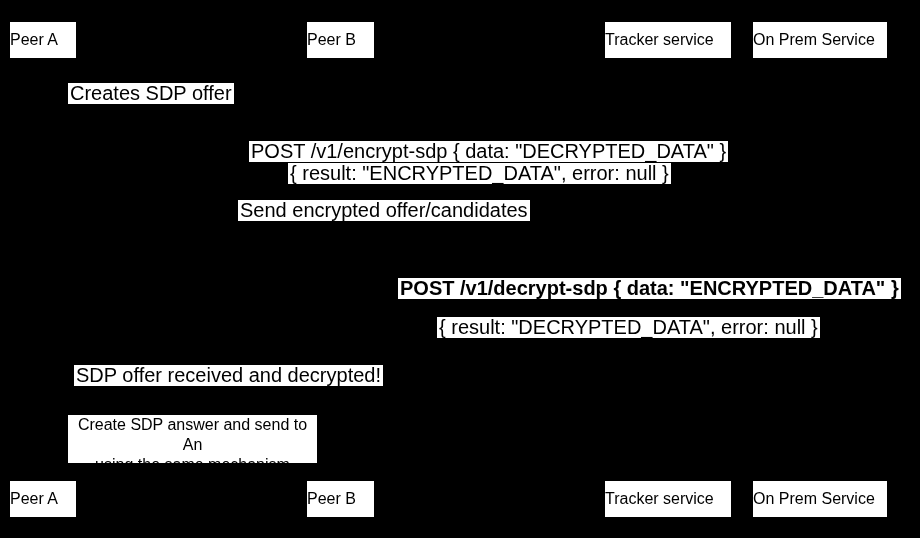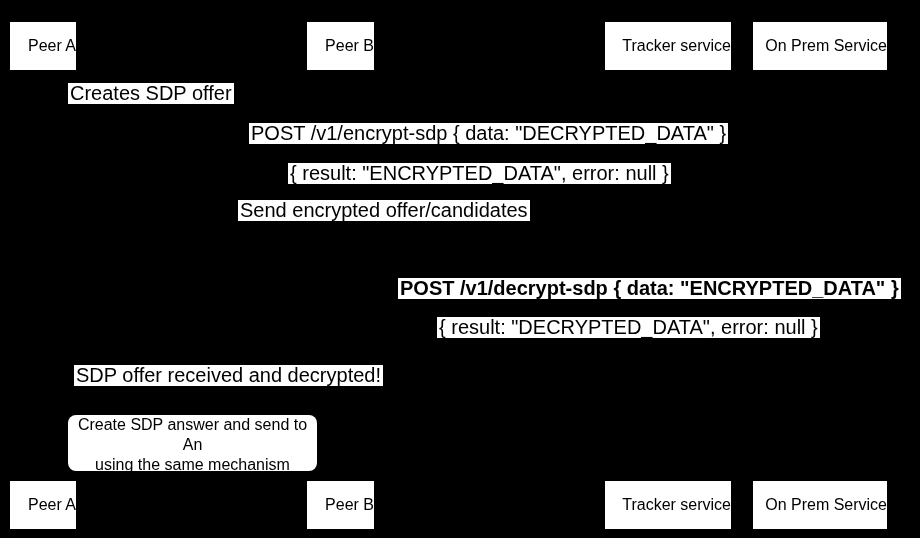--- a/index.html
+++ b/index.html
@@ -6,27 +6,27 @@
   .canvas {
     position: relative;
     width: 920px;
     height: 538px;
     background: #000000;
     overflow: hidden;
     font-family: "Liberation Sans", sans-serif;
   }
   .pbox {
     position: absolute;
-    height: 48px;
+    height: 36px;
     background: #ffffff;
     color: #000000;
     font-size: 16px;
     display: flex;
     align-items: center;
-    justify-content: flex-end;
+    justify-content: flex-start;
     box-sizing: border-box;
   }
   .msg {
     position: absolute;
     background: #ffffff;
     color: #000000;
     font-size: 20px;
     line-height: 21px;
     white-space: nowrap;
     padding: 0 2px;
@@ -55,34 +55,34 @@
   </div>
   <div class="pbox" style="left:605px; top:22px; width:126px;">
     <span>Tracker service</span>
   </div>
   <div class="pbox" style="left:753px; top:22px; width:134px;">
     <span>On Prem Service</span>
   </div>
 
   <div class="msg" style="left:68px;  top:83px;">Creates SDP offer</div>
 
-  <div class="msg" style="left:249px; top:123px;">POST /v1/encrypt-sdp { data: "DECRYPTED_DATA" }</div>
+  <div class="msg" style="left:249px; top:141px;">POST /v1/encrypt-sdp { data: "DECRYPTED_DATA" }</div>
 
   <div class="msg" style="left:288px; top:163px;">{ result: "ENCRYPTED_DATA", error: null }</div>
 
   <div class="msg" style="left:238px; top:200px;">Send encrypted offer/candidates</div>
 
 
   <div class="msg" style="left:398px; top:278px;font-weight:bold;">POST /v1/decrypt-sdp { data: "ENCRYPTED_DATA" }</div>
 
   <div class="msg" style="left:437px; top:317px;">{ result: "DECRYPTED_DATA", error: null }</div>
 
   <div class="msg" style="left:74px;  top:365px;text-align:center;">SDP offer received and decrypted!</div>
 
-  <div class="note" style="left:68px; top:415px; height:56px;border-radius:8px;">
+  <div class="note" style="left:68px; top:415px; height:48px;">
     <div>Create SDP answer and send to An</div>
     <div>using the same mechanism</div>
   </div>
 
   <div class="pbox" style="left:10px;  top:481px; width:66px;">
     <span>Peer A</span>
   </div>
   <div class="pbox" style="left:307px; top:481px; width:67px;">
     <span>Peer B</span>
   </div>

